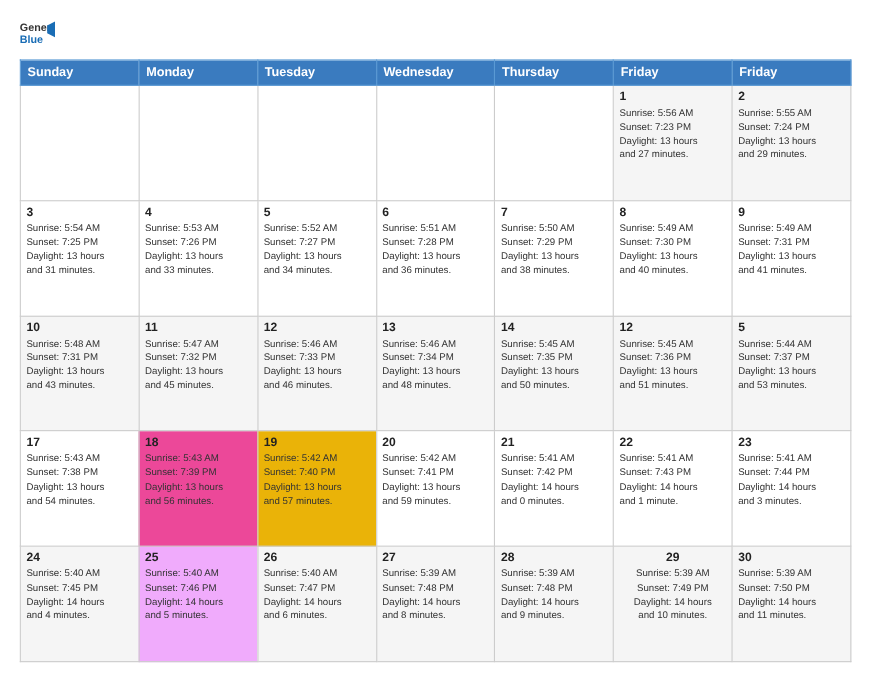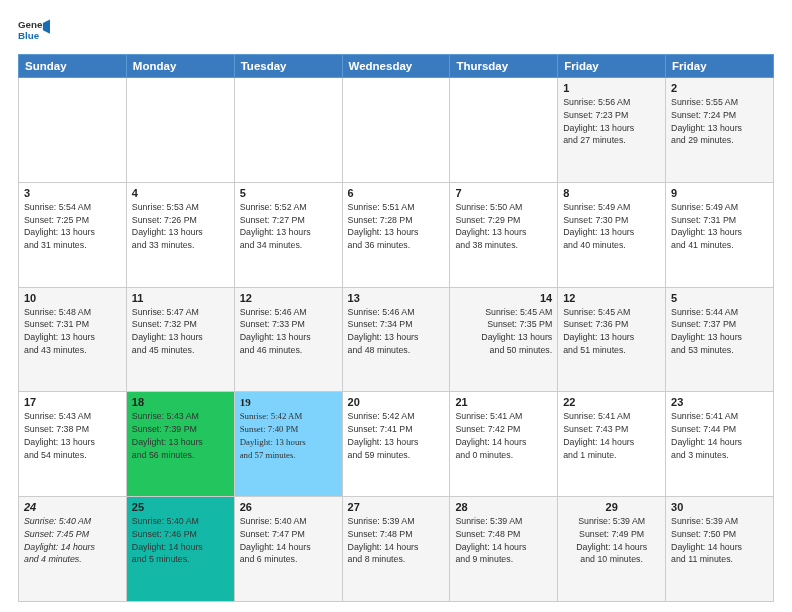--- a/index.html
+++ b/index.html
@@ -181,43 +181,43 @@
             <div class="day-info">Sunrise: 5:47 AM<br>Sunset: 7:32 PM<br>Daylight: 13 hours<br>and 45 minutes.</div>
           </td>
           <td style="background: rgb(245, 245, 245);">
             <span class="day-number">12</span>
             <div class="day-info">Sunrise: 5:46 AM<br>Sunset: 7:33 PM<br>Daylight: 13 hours<br>and 46 minutes.</div>
           </td>
           <td style="background: rgb(245, 245, 245);">
             <span class="day-number">13</span>
             <div class="day-info">Sunrise: 5:46 AM<br>Sunset: 7:34 PM<br>Daylight: 13 hours<br>and 48 minutes.</div>
           </td>
-          <td style="background: rgb(245, 245, 245); text-align: right;">
+          <td style="background: rgb(245, 245, 245);">
             <span class="day-number">14</span>
             <div class="day-info">Sunrise: 5:45 AM<br>Sunset: 7:35 PM<br>Daylight: 13 hours<br>and 50 minutes.</div>
           </td>
           <td style="background: rgb(245, 245, 245);">
             <span class="day-number">12</span>
             <div class="day-info">Sunrise: 5:45 AM<br>Sunset: 7:36 PM<br>Daylight: 13 hours<br>and 51 minutes.</div>
           </td>
           <td style="background: rgb(245, 245, 245);">
             <span class="day-number">5</span>
             <div class="day-info">Sunrise: 5:44 AM<br>Sunset: 7:37 PM<br>Daylight: 13 hours<br>and 53 minutes.</div>
           </td>
         </tr>
         <tr>
           <td style="background: rgb(255, 255, 255);">
             <span class="day-number">17</span>
             <div class="day-info">Sunrise: 5:43 AM<br>Sunset: 7:38 PM<br>Daylight: 13 hours<br>and 54 minutes.</div>
           </td>
-          <td style="background: #22c55e; margin-left: 28px;">
+          <td style="background: #ec4899; margin-left: 28px;">
             <span class="day-number">18</span>
             <div class="day-info">Sunrise: 5:43 AM<br>Sunset: 7:39 PM<br>Daylight: 13 hours<br>and 56 minutes.</div>
           </td>
-          <td style="background: #7dd3fc; font-family: Liberation Serif, serif;">
+          <td style="background: #eab308;">
             <span class="day-number">19</span>
             <div class="day-info">Sunrise: 5:42 AM<br>Sunset: 7:40 PM<br>Daylight: 13 hours<br>and 57 minutes.</div>
           </td>
           <td style="background: rgb(255, 255, 255);">
             <span class="day-number">20</span>
             <div class="day-info">Sunrise: 5:42 AM<br>Sunset: 7:41 PM<br>Daylight: 13 hours<br>and 59 minutes.</div>
           </td>
           <td style="background: rgb(255, 255, 255);">
             <span class="day-number">21</span>
             <div class="day-info">Sunrise: 5:41 AM<br>Sunset: 7:42 PM<br>Daylight: 14 hours<br>and 0 minutes.</div>
@@ -225,25 +225,25 @@
           <td style="background: rgb(255, 255, 255);">
             <span class="day-number">22</span>
             <div class="day-info">Sunrise: 5:41 AM<br>Sunset: 7:43 PM<br>Daylight: 14 hours<br>and 1 minute.</div>
           </td>
           <td style="background: rgb(255, 255, 255);">
             <span class="day-number">23</span>
             <div class="day-info">Sunrise: 5:41 AM<br>Sunset: 7:44 PM<br>Daylight: 14 hours<br>and 3 minutes.</div>
           </td>
         </tr>
         <tr>
-          <td style="background: rgb(245, 245, 245); font-style: italic;">
+          <td style="background: rgb(245, 245, 245);">
             <span class="day-number">24</span>
             <div class="day-info">Sunrise: 5:40 AM<br>Sunset: 7:45 PM<br>Daylight: 14 hours<br>and 4 minutes.</div>
           </td>
-          <td style="background: #14b8a6;">
+          <td style="background: #f0abfc;">
             <span class="day-number">25</span>
             <div class="day-info">Sunrise: 5:40 AM<br>Sunset: 7:46 PM<br>Daylight: 14 hours<br>and 5 minutes.</div>
           </td>
           <td style="background: rgb(245, 245, 245);">
             <span class="day-number">26</span>
             <div class="day-info">Sunrise: 5:40 AM<br>Sunset: 7:47 PM<br>Daylight: 14 hours<br>and 6 minutes.</div>
           </td>
           <td style="background: rgb(245, 245, 245); margin-left: 24px;">
             <span class="day-number">27</span>
             <div class="day-info">Sunrise: 5:39 AM<br>Sunset: 7:48 PM<br>Daylight: 14 hours<br>and 8 minutes.</div>

